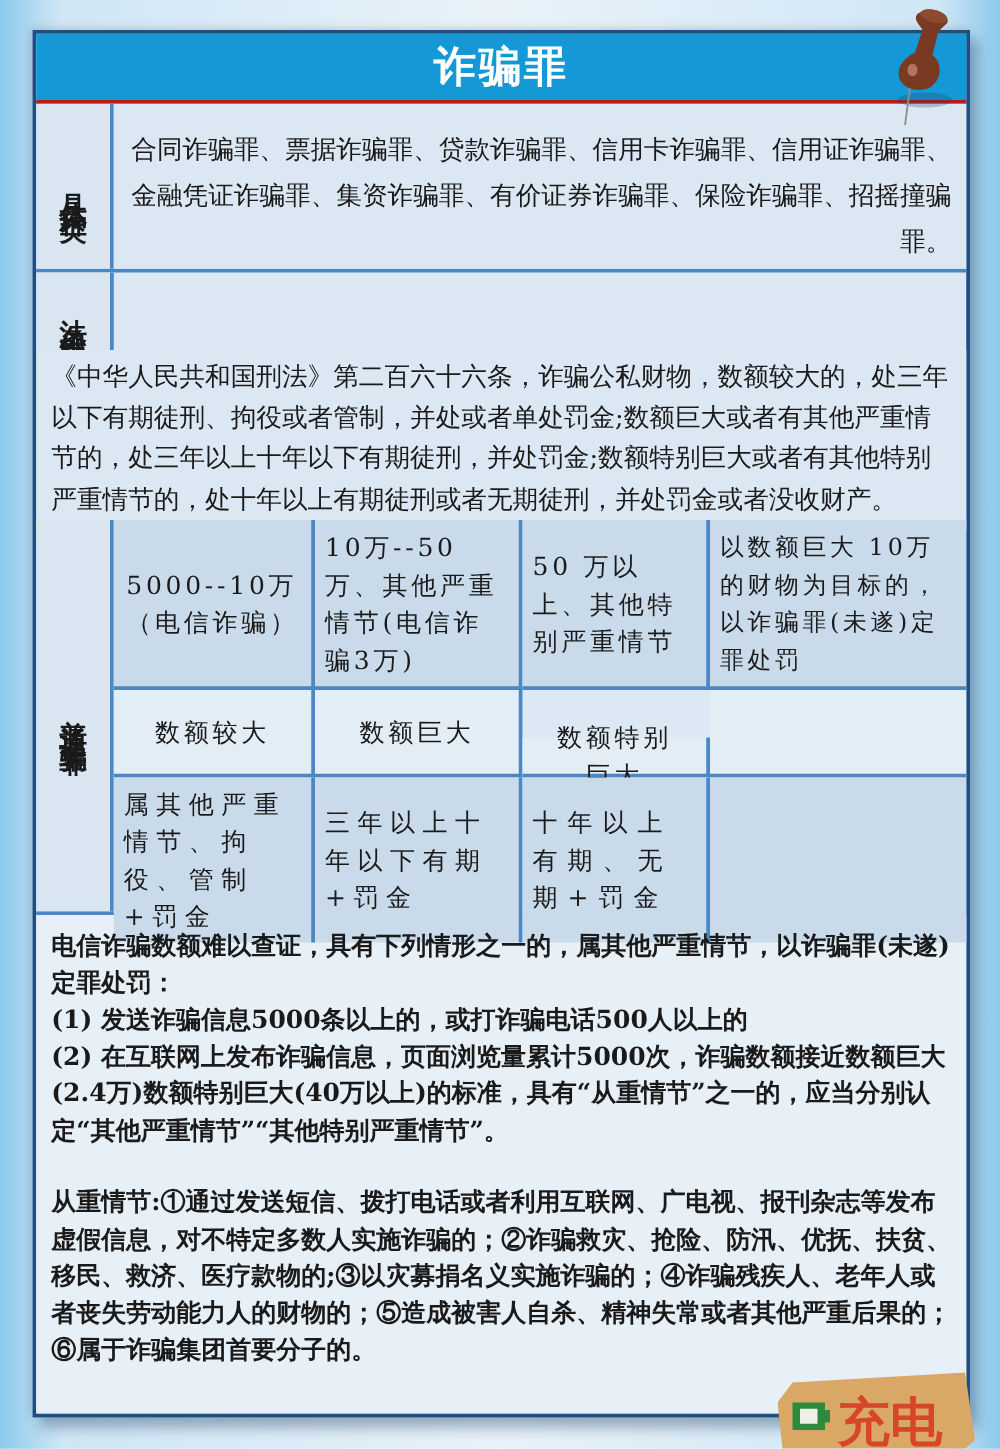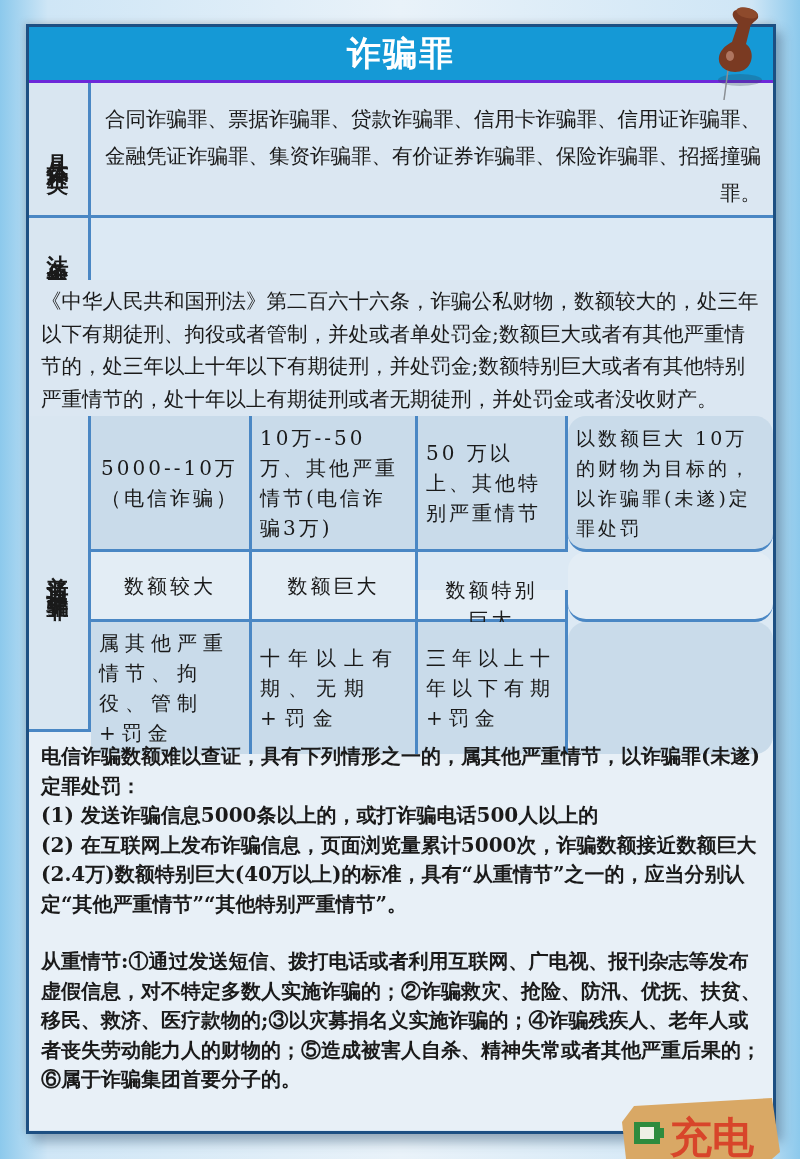--- a/index.html
+++ b/index.html
@@ -21,21 +21,21 @@
   }
   .title-bar {
     height: 56px;
     background: #1599d6;
     color: #ffffff;
     display: flex; align-items: center; justify-content: center;
     font-family: "DejaVu Sans", "Liberation Sans", sans-serif;
     font-weight: bold;
     font-size: 34px;
     letter-spacing: 2px;
-    border-bottom: 3px solid #6d28d9;
+    border-bottom: 3px solid #b91c1c;
   }
   .row {
     display: flex;
     border-bottom: 3px solid #4a87c4;
   }
   .label-cell {
     width: 62px;
     flex: 0 0 62px;
     border-right: 3px solid #4a87c4;
     background: #d9e6f1;
@@ -67,21 +67,21 @@
   }
   .g {
     border-right: 3px solid #4a87c4;
     border-bottom: 3px solid #4a87c4;
     font-size: 20px;
     line-height: 30px;
     padding: 6px 8px;
     display: flex; align-items: center;
     letter-spacing: 3px;
   }
-  .g.last-col { border-right: none; border-radius: 18px; }
+  .g.last-col { border-right: none; }
   .g.last-row { border-bottom: none; }
   .g.shade { background: #c9dbea; }
   .g.light { background: #e3edf5; }
   .g.center { justify-content: center; text-align: center; }
   .notes {
     padding: 10px 8px 6px 12px;
     font-size: 20px;
     line-height: 29.5px;
     background: #e8f0f7;
     height: 398px;
@@ -122,22 +122,22 @@
       <div class="g shade">10万--50万、其他严重情节(电信诈骗3万)</div>
       <div class="g shade">50 万以上、其他特别严重情节</div>
       <div class="g shade last-col" style="font-size:19px;">以数额巨大 10万的财物为目标的，以诈骗罪(未遂)定罪处罚</div>
 
       <div class="g light center">数额较大</div>
       <div class="g light center">数额巨大</div>
       <div class="g light center" style="padding:4px 20px;margin-top:38px;">数额特别巨大</div>
       <div class="g light last-col"></div>
 
       <div class="g shade last-row" style="letter-spacing:6px;">属其他严重情节、拘役、管制+罚金</div>
+      <div class="g shade last-row" style="letter-spacing:6px;">三年以上十年以下有期+罚金</div>
       <div class="g shade last-row" style="letter-spacing:8px;">十年以上有期、无期+罚金</div>
-      <div class="g shade last-row" style="letter-spacing:6px;">三年以上十年以下有期+罚金</div>
       <div class="g shade last-row last-col"></div>
     </div>
   </div>
 
   <div class="notes">
     <p>电信诈骗数额难以查证，具有下列情形之一的，属其他严重情节，以诈骗罪(未遂)定罪处罚：</p>
     <p>(1) 发送诈骗信息5000条以上的，或打诈骗电话500人以上的</p>
     <p>(2) 在互联网上发布诈骗信息，页面浏览量累计5000次，诈骗数额接近数额巨大(2.4万)数额特别巨大(40万以上)的标准，具有“从重情节”之一的，应当分别认定“其他严重情节”“其他特别严重情节”。</p>
     <div class="gap"></div>
     <p>从重情节:①通过发送短信、拨打电话或者利用互联网、广电视、报刊杂志等发布虚假信息，对不特定多数人实施诈骗的；②诈骗救灾、抢险、防汛、优抚、扶贫、移民、救济、医疗款物的;③以灾募捐名义实施诈骗的；④诈骗残疾人、老年人或者丧失劳动能力人的财物的；⑤造成被害人自杀、精神失常或者其他严重后果的；⑥属于诈骗集团首要分子的。</p>

